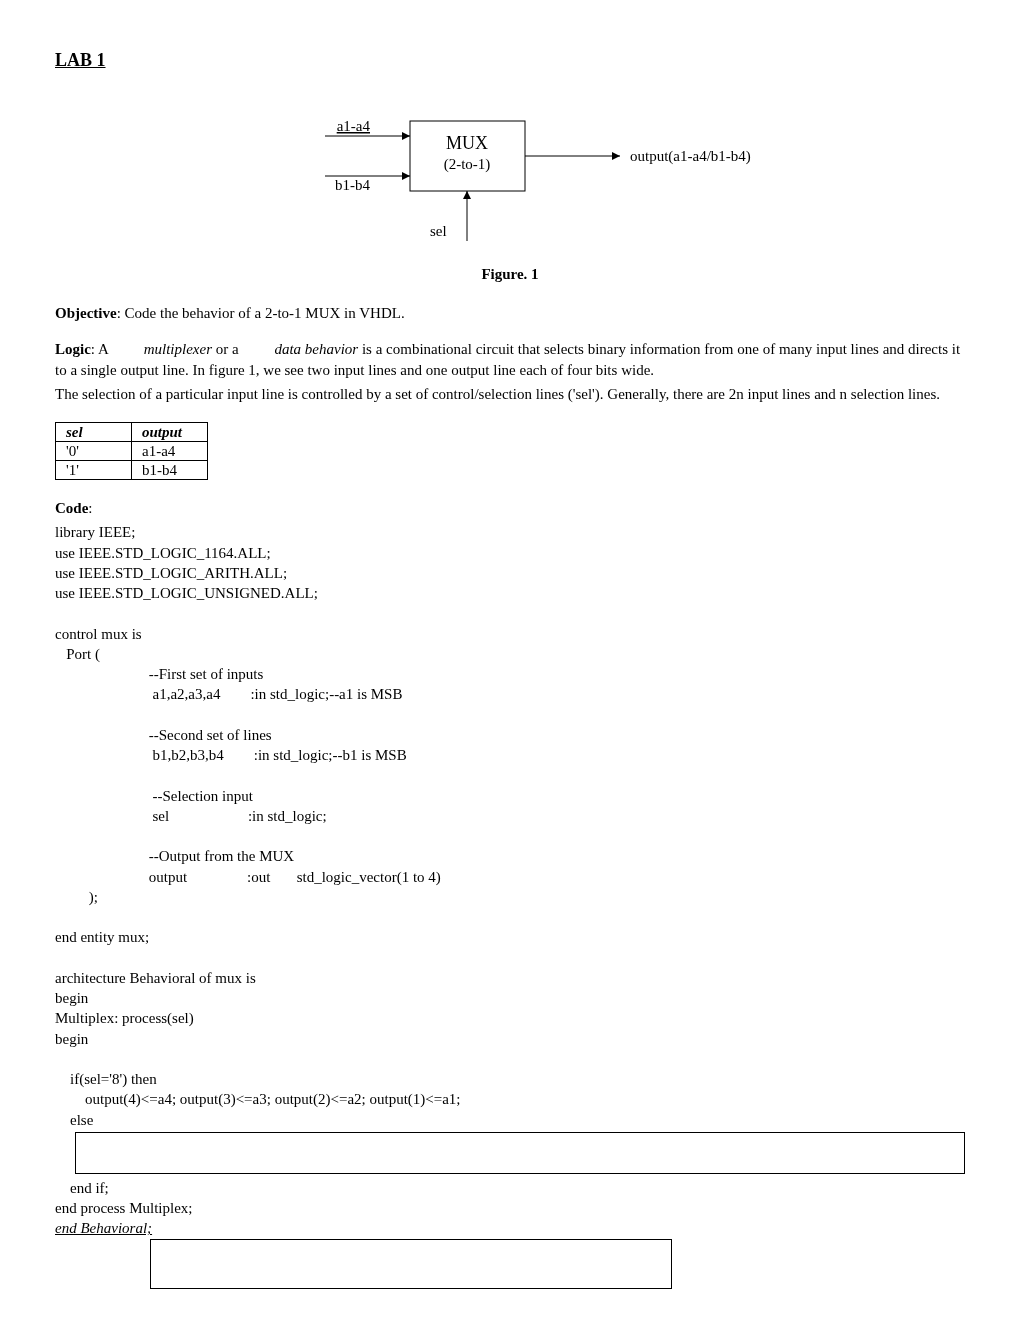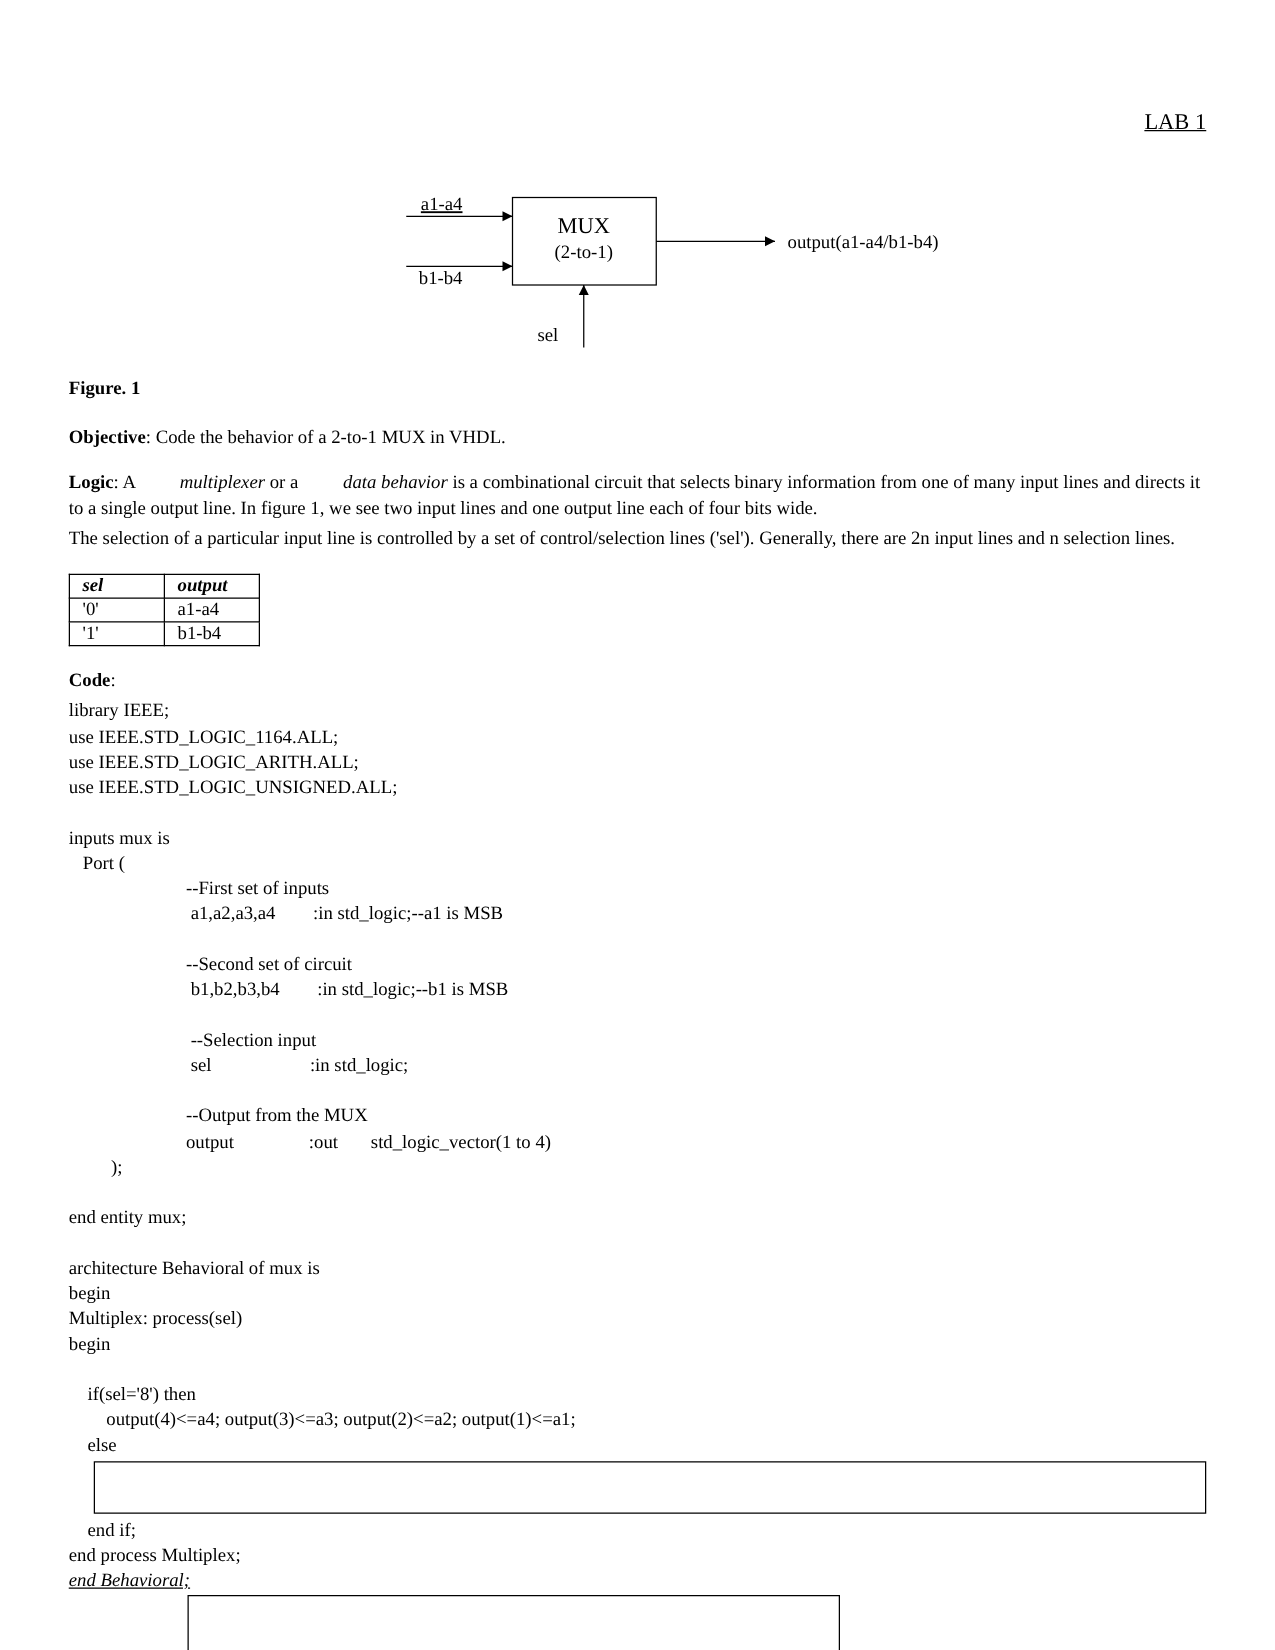--- a/index.html
+++ b/index.html
@@ -5,33 +5,33 @@
     body {
       font-family: "Times New Roman", Times, serif;
       font-size: 15px;
       margin: 0;
       padding: 50px 55px;
       width: 1020px;
       box-sizing: border-box;
       color: #000;
     }
     .title {
-      text-align: right;
-      font-weight: normal;
+      text-align: left;
+      font-weight: bold;
       text-decoration: underline;
       font-size: 18px;
       margin-bottom: 20px;
-      margin-top: 37px;
     }
     .diagram-wrap {
       display: flex;
       justify-content: center;
       margin: 10px 0 5px 0;
     }
     .figure-caption {
+      text-align: center;
       font-weight: bold;
       margin-bottom: 20px;
     }
     .para {
       margin: 0 0 4px 0;
       line-height: 1.35;
     }
     .section-label {
       font-weight: bold;
     }
@@ -140,26 +140,26 @@
 
 <p class="para">
   <span class="section-label">Code</span>:
 </p>
 
 <div class="code"><span>library IEEE;</span>
 <span>use IEEE.STD_LOGIC_1164.ALL;</span>
 <span>use IEEE.STD_LOGIC_ARITH.ALL;</span>
 <span>use IEEE.STD_LOGIC_UNSIGNED.ALL;</span>
 
-<span>inputs mux is</span>
+<span>control mux is</span>
 <span>   Port (</span>
 <span>                         --First set of inputs</span>
 <span>                          a1,a2,a3,a4        :in std_logic;--a1 is MSB</span>
 
-<span>                         --Second set of circuit</span>
+<span>                         --Second set of lines</span>
 <span>                          b1,b2,b3,b4        :in std_logic;--b1 is MSB</span>
 
 <span>                          --Selection input</span>
 <span>                          sel                     :in std_logic;</span>
 
 <span>                         --Output from the MUX</span>
 <span>                         output                :out       std_logic_vector(1 to 4)</span>
 <span>         );</span>
 
 <span>end entity mux;</span>

